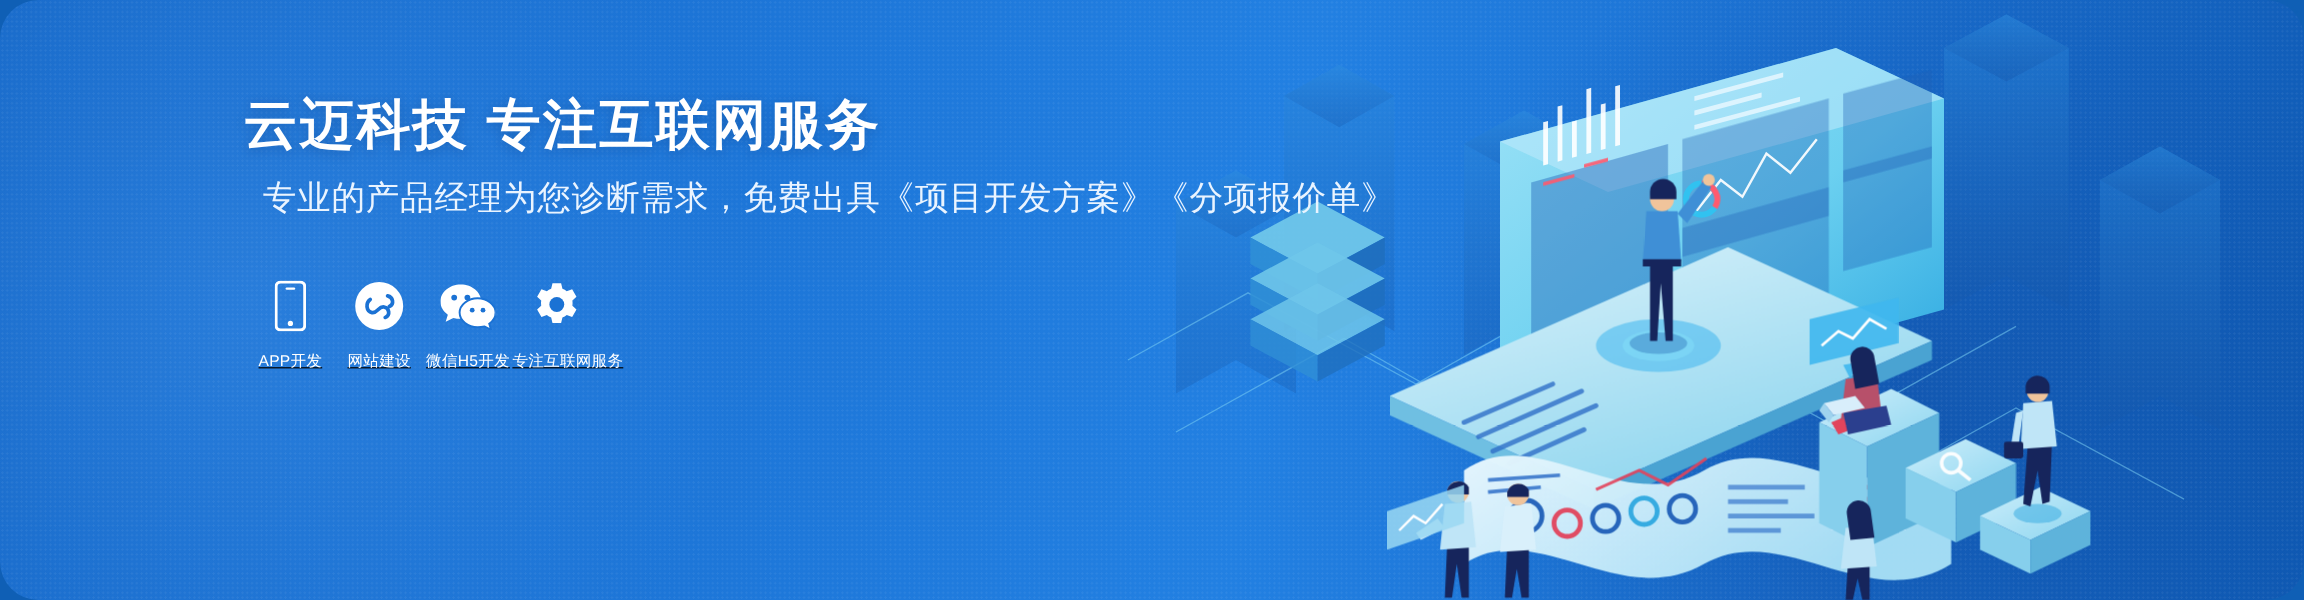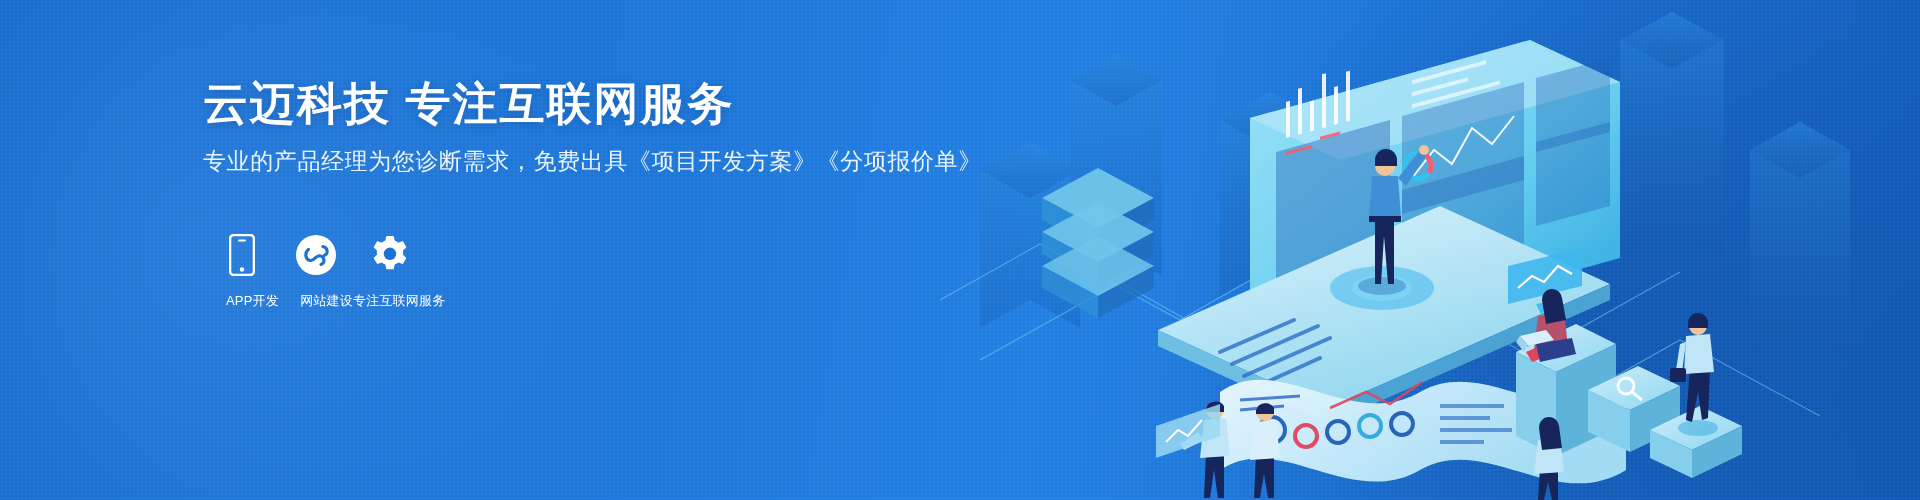--- a/index.html
+++ b/index.html
@@ -10,20 +10,21 @@
   body {
     font-family: "Liberation Sans", "DejaVu Sans", sans-serif;
   }
 
   #banner {
     position: relative;
     width: 1920px;
     height: 500px;
     overflow: hidden;
     background: linear-gradient(100deg, #1668c8 0%, #1c74d6 28%, #2280e2 55%, #1a6fd0 78%, #0f5ab4 100%);
+    border-radius: 32px;
   }
 
   
   .dot-texture {
     position: absolute;
     inset: 0;
     background-image: radial-gradient(rgba(255,255,255,0.055) 1px, transparent 1.1px);
     background-size: 4px 4px;
     pointer-events: none;
   }
@@ -58,43 +59,44 @@
     color: #ffffff;
     font-size: 45px;
     font-weight: bold;
     letter-spacing: 2px;
     white-space: nowrap;
     text-shadow: 0 2px 10px rgba(0,30,80,0.22);
   }
 
   .subtitle {
     position: absolute;
-    left: 0;
+    left: 16px;
     color: #eaf4ff;
-    font-size: 23px;
+    font-size: 28px;
     letter-spacing: 0.6px;
     white-space: nowrap;
     font-weight: normal;
   }
   .subtitle.line1 { top: 146px; }
   .subtitle.line2 { top: 184px; }
 
   
   .services {
     position: absolute;
     top: 232px;
     left: 2px;
     display: flex;
     align-items: flex-start;
   }
   .service {
     width: 74px;
     margin-right: 0px;
-    text-align: right;
+    text-align: center;
     cursor: pointer;
+    text-decoration: underline;
   }
   .service .glyph {
     height: 46px;
     display: flex;
     align-items: center;
     justify-content: center;
   }
   .service .glyph svg { display: block; }
   .service .label {
     margin-top: 14px;
@@ -411,20 +413,35 @@
         <div class="glyph">
           <svg width="42" height="42" viewBox="0 0 42 42" xmlns="http://www.w3.org/2000/svg">
             <circle cx="21" cy="21" r="20" fill="#ffffff"></circle>
             <path d="M13.5 15.5 C9.5 18.5 10 25.5 15 26.5 C19.5 27.4 20.5 21 25 21.8 C29.5 22.6 30.5 29 26 30.5" fill="none" stroke="#1b72d4" stroke-width="3.1" stroke-linecap="round"></path>
             <path d="M28 12.5 C32.6 13.4 33.8 19.6 29.4 21.4" fill="none" stroke="#1b72d4" stroke-width="3.1" stroke-linecap="round"></path>
           </svg>
         </div>
         <div class="label">网站建设</div>
       </div>
 
+      <div class="service">
+        <div class="glyph">
+          <svg width="46" height="40" viewBox="0 0 46 40" xmlns="http://www.w3.org/2000/svg">
+            <path d="M17 2 C7.6 2 0 8.4 0 16.3 C0 20.7 2.4 24.6 6.2 27.2 L4.4 33.2 L10.8 29.9
+                     C12.7 30.4 14.8 30.7 17 30.7 C26.4 30.7 34 24.3 34 16.3 C34 8.4 26.4 2 17 2 Z" fill="#ffffff"></path>
+            <circle cx="11.5" cy="13" r="2.4" fill="#1b72d4"></circle>
+            <circle cx="22.5" cy="13" r="2.4" fill="#1b72d4"></circle>
+            <path d="M31 13.5 C38.8 13.5 46 18.8 46 25.5 C46 29.3 43.9 32.6 40.7 34.8 L42.2 39.8
+                     L36.8 37 C35.1 37.4 33.1 37.7 31 37.7 C23.2 37.7 16 32.3 16 25.5 C16 18.8 23.2 13.5 31 13.5 Z" fill="#ffffff" stroke="#1b72d4" stroke-width="1.6"></path>
+            <circle cx="26.5" cy="23.5" r="2" fill="#1b72d4"></circle>
+            <circle cx="35.5" cy="23.5" r="2" fill="#1b72d4"></circle>
+          </svg>
+        </div>
+        <div class="label">微信H5开发</div>
+      </div>
 
 
       <div class="service">
         <div class="glyph">
           <svg width="40" height="40" viewBox="0 0 40 40" xmlns="http://www.w3.org/2000/svg">
             <path d="M16.4 1 h7.2 l1.1 4.6 a14 14 0 0 1 3.6 2.1 l4.5 -1.6 l3.6 6.2 l-3.4 3.2
                      a14 14 0 0 1 0 4.2 l3.4 3.2 l-3.6 6.2 l-4.5 -1.6 a14 14 0 0 1 -3.6 2.1
                      l-1.1 4.6 h-7.2 l-1.1 -4.6 a14 14 0 0 1 -3.6 -2.1 l-4.5 1.6 l-3.6 -6.2
                      l3.4 -3.2 a14 14 0 0 1 0 -4.2 l-3.4 -3.2 l3.6 -6.2 l4.5 1.6 a14 14 0 0 1 3.6 -2.1 Z" fill="#ffffff"></path>
             <circle cx="20" cy="18.8" r="6.2" fill="#1b72d4"></circle>

